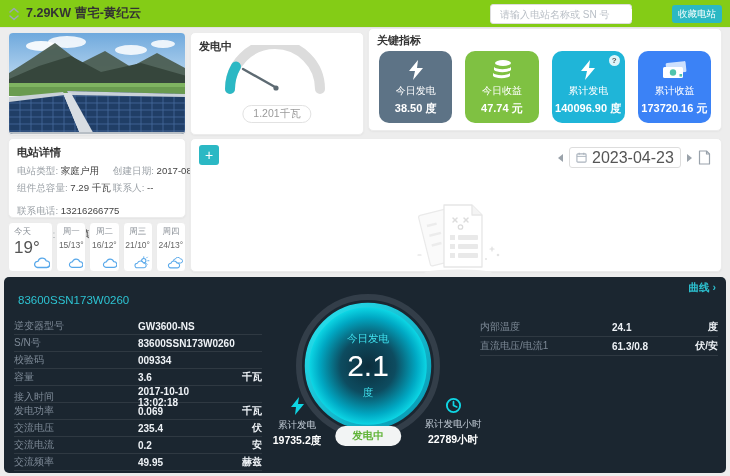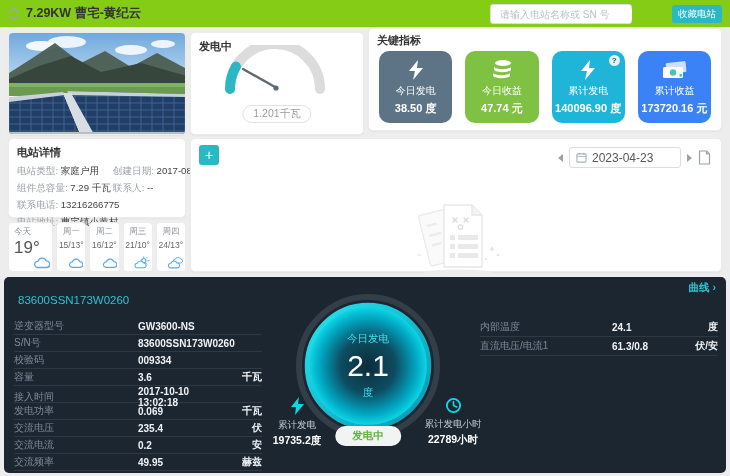--- a/index.html
+++ b/index.html
@@ -42,39 +42,39 @@
               align-items:center; justify-content:center; gap:3px; position:relative; }
   .kpi-tile .lbl { font-size:10px; }
   .kpi-tile .val { font-size:11px; font-weight:bold; }
   .kpi-help { position:absolute; top:4px; right:5px; width:11px; height:11px; border-radius:50%;
               background:rgba(255,255,255,.85); color:#555; font-size:8px; font-weight:bold;
               display:flex; align-items:center; justify-content:center; cursor:pointer; }
   
   .detail-grid { display:grid; grid-template-columns:1fr 1fr; padding:5px 8px 0 8px; row-gap:4px; column-gap:2px; }
   .detail-item { font-size:9.6px; color:#9aa0a6; white-space:nowrap; }
   .detail-item b { color:#444; font-weight:normal; }
-  .span2 { grid-column:1 / 3; }
+  .span2 { grid-column:1 / 3;margin-top:6px; }
   
   .weather-row { position:absolute; left:8px; top:222px; width:178px; height:50px; display:flex; gap:3px; }
   .wcard { background:#fff; border-radius:4px; border:1px solid #ececec; flex:1; position:relative;
            padding:3px 0 0 0; text-align:center; }
   .wcard.today { flex:1.35; text-align:left; padding-left:5px; }
   .wcard .day { font-size:8.5px; color:#8a9097; }
   .wcard .temp { font-size:8.5px; color:#666; margin-top:2px; }
   .wcard.today .temp { font-size:17px; color:#555; margin-top:0; }
   .wcard svg { position:absolute; right:2px; bottom:2px; }
   
   .add-btn { position:absolute; left:8px; top:6px; width:20px; height:20px; background:#2bb8c4; color:#fff;
              border:none; border-radius:3px; font-size:14px; line-height:18px; cursor:pointer; }
   .date-controls { position:absolute; right:10px; top:8px; display:flex; align-items:center; gap:6px; }
   .tri { width:0; height:0; border-top:4px solid transparent; border-bottom:4px solid transparent; cursor:pointer; }
   .tri.prev { border-right:5px solid #9aa2aa; }
   .tri.next { border-left:5px solid #9aa2aa; }
   .date-box { width:112px; height:21px; border:1px solid #ddd; border-radius:3px; display:flex;
-              align-items:center; gap:5px; padding:0 6px; font-size:12px; color:#555; background:#fff; cursor:pointer;}
+              align-items:center; gap:5px; padding:0 6px; font-size:16px; color:#555; background:#fff; cursor:pointer;}
   .empty-wrap { position:absolute; left:50%; top:58px; transform:translateX(-50%); }
   
   .dark-panel { position:absolute; left:4px; top:277px; width:722px; height:196px; background:#1b2630;
                 border-radius:5px; color:#dfe7ee; }
   .inv-tab { position:absolute; left:14px; top:17px; color:#2dc3d2; font-size:11.5px; cursor:pointer; }
   .curve-link { position:absolute; right:10px; top:4px; color:#2dc3d2; font-size:10.5px; font-weight:bold; cursor:pointer; }
   .ptable { position:absolute; top:41px; }
   .ptable.left { left:10px; width:248px; }
   .ptable.right { left:476px; width:238px; }
   .prow { display:grid; grid-template-columns:96px 1fr 38px; align-items:center; height:17px;

